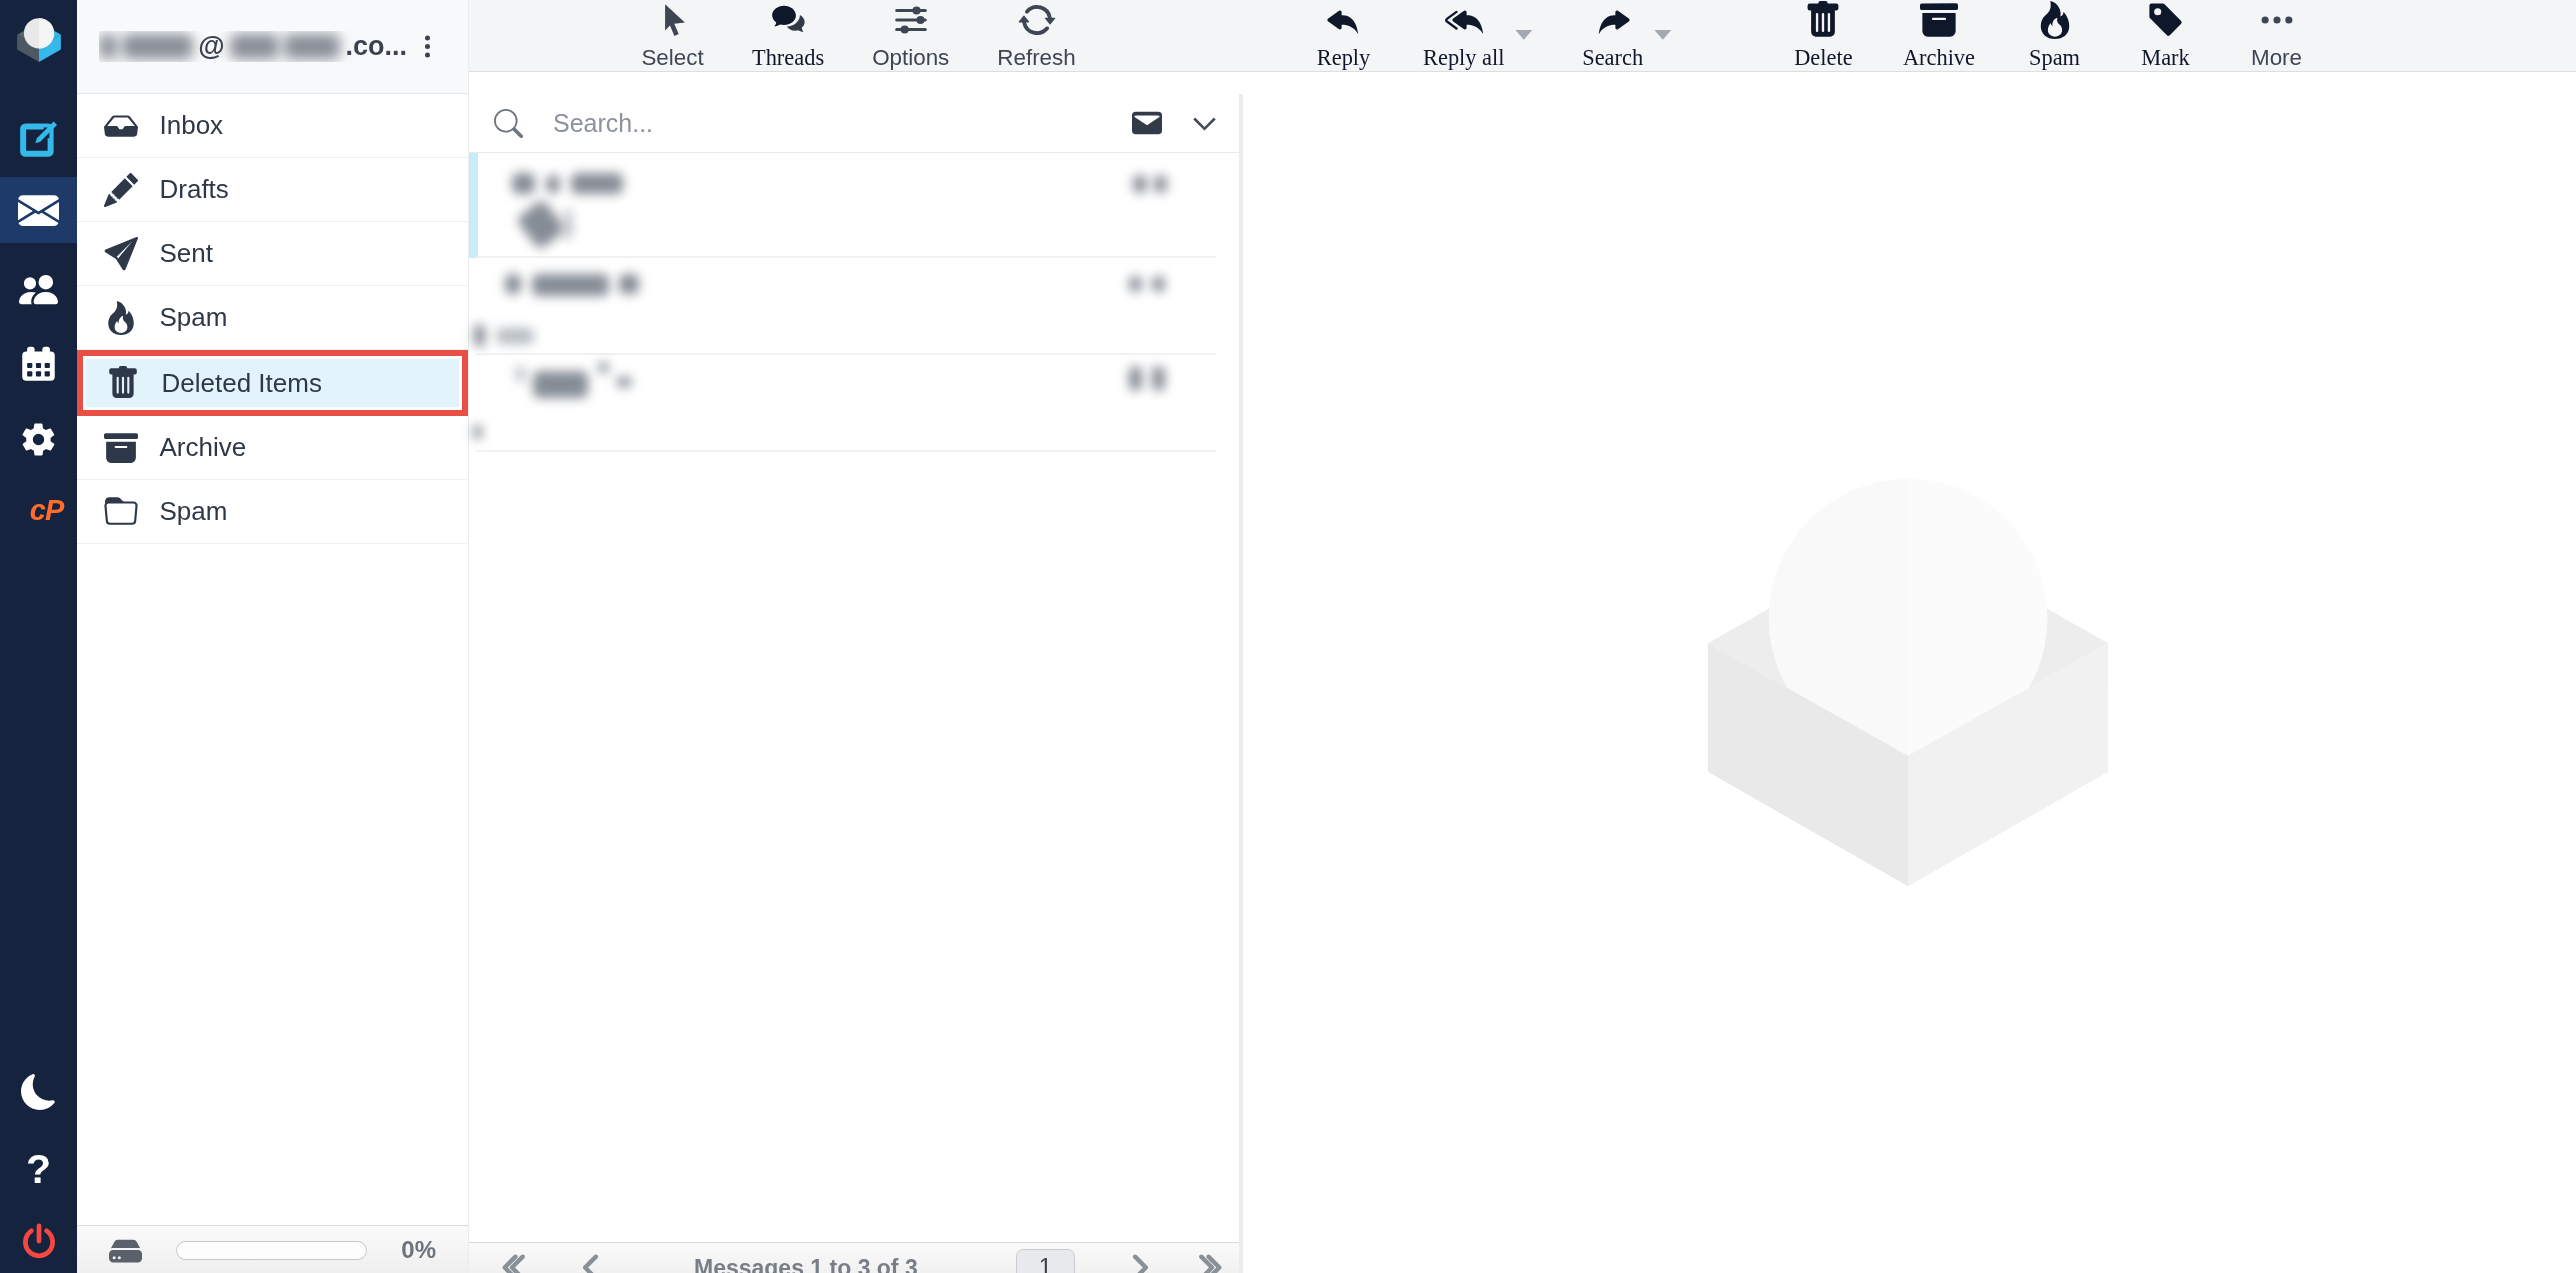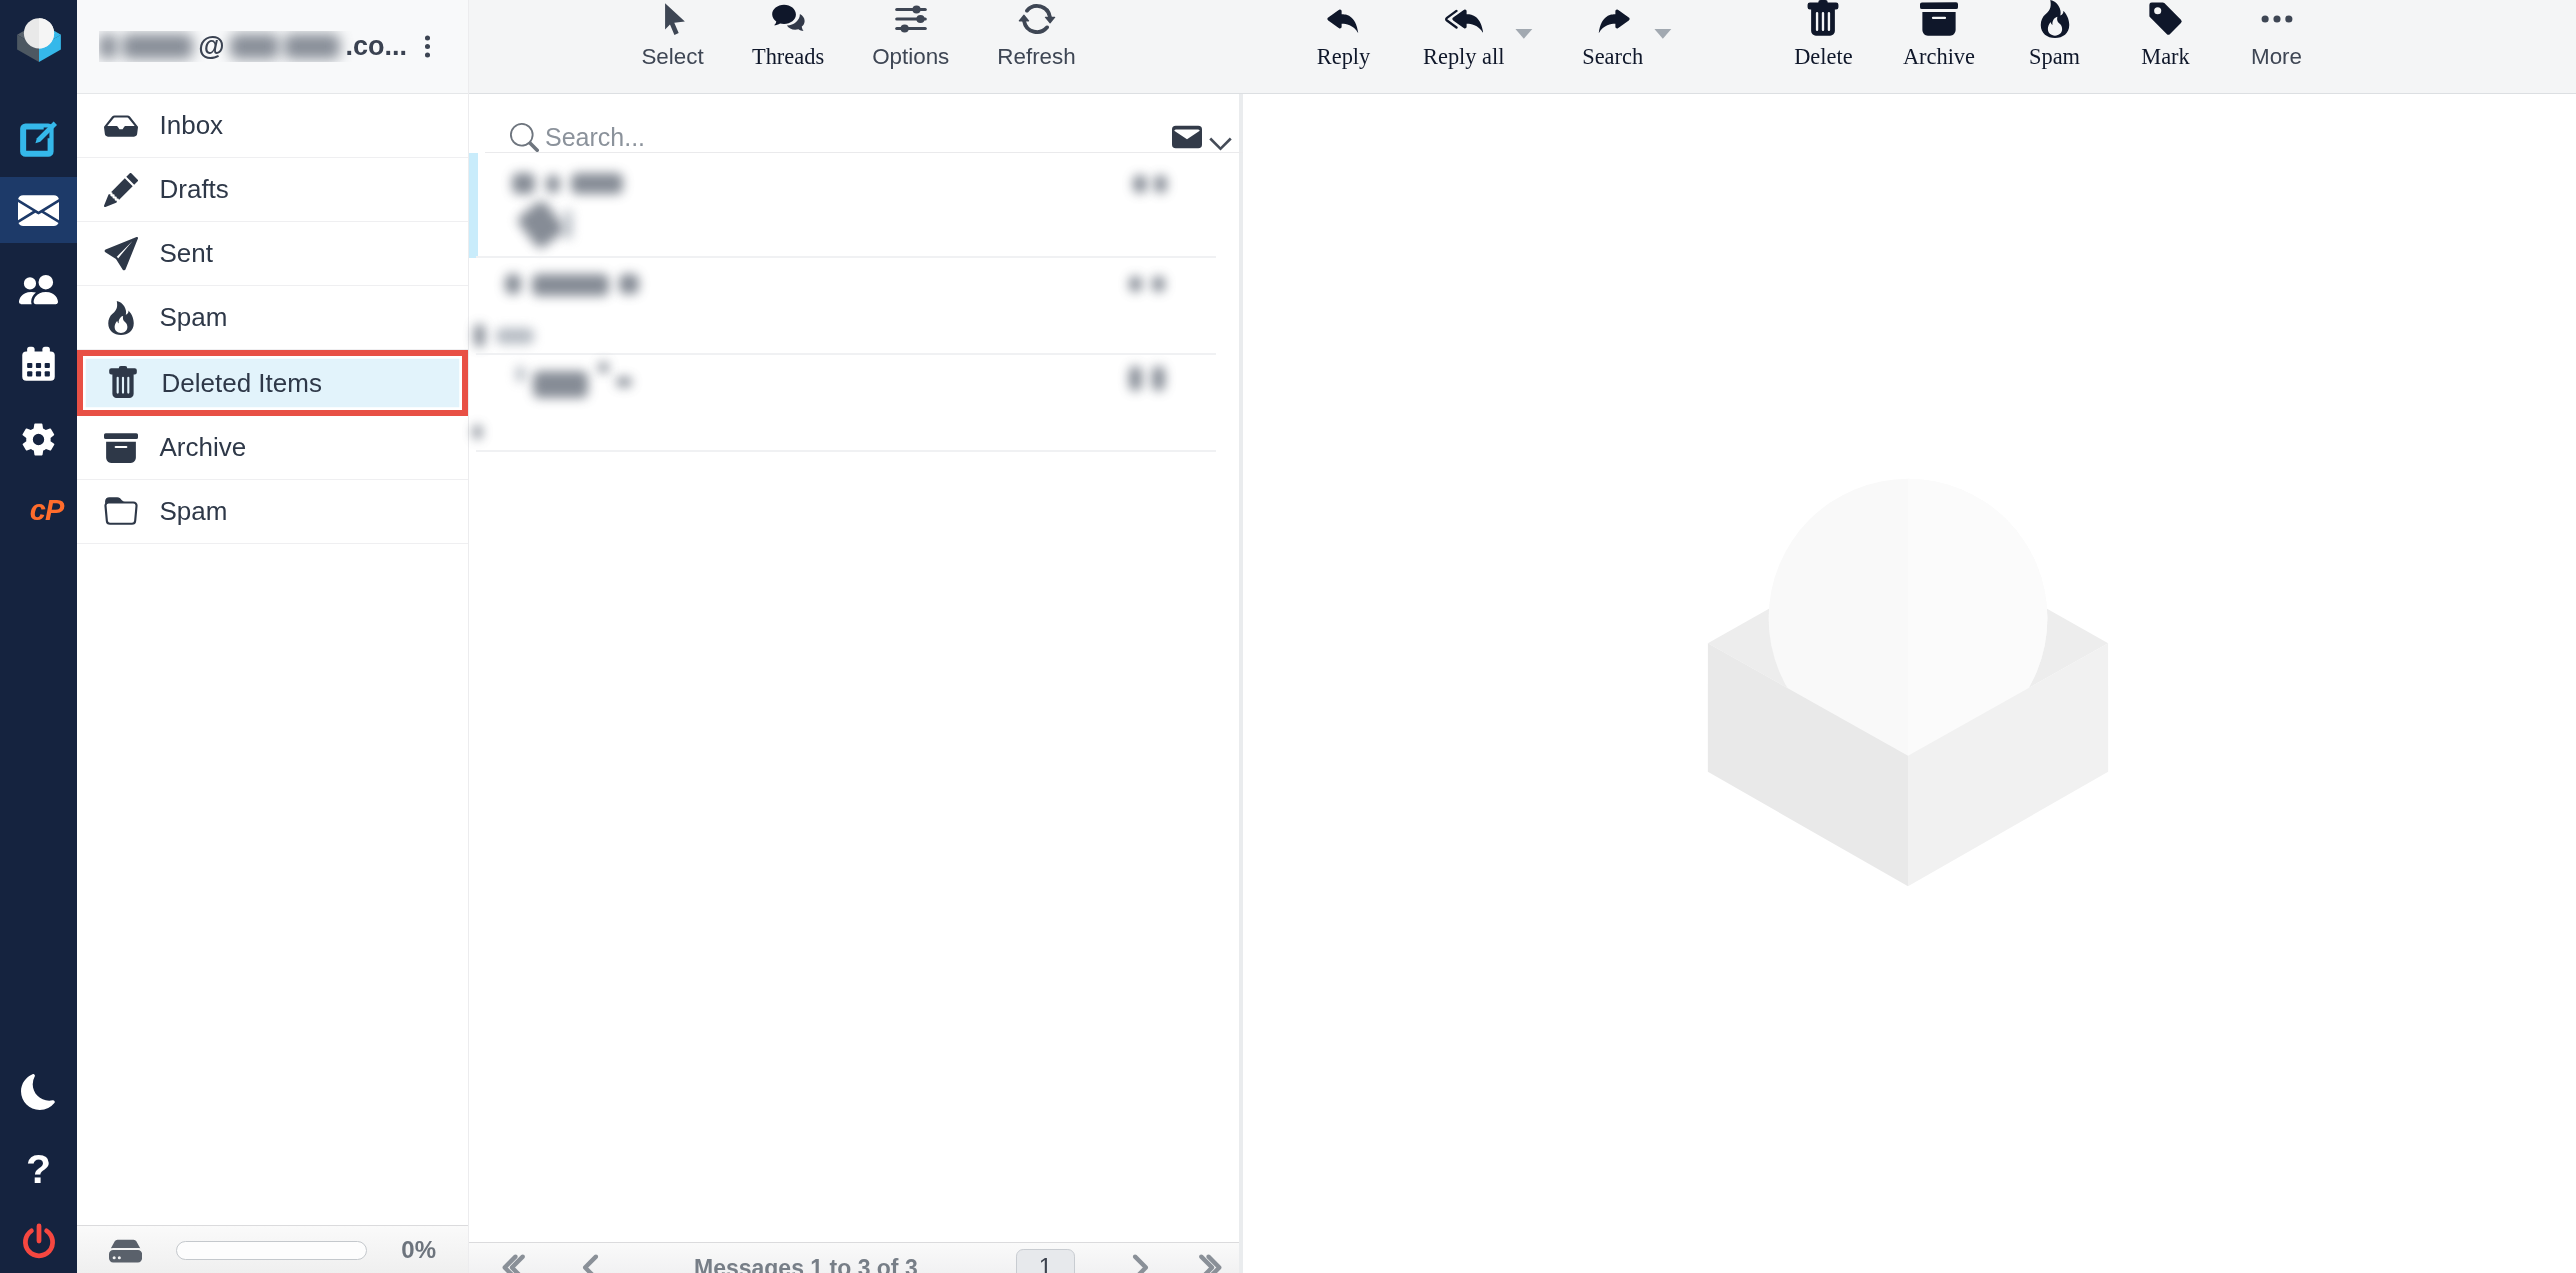--- a/index.html
+++ b/index.html
@@ -24,35 +24,35 @@
   .folder-row { height:64px; display:flex; align-items:center; padding-left:27px; gap:21.5px; font-size:26px; color:#2E3848; border-bottom:0.9px solid #EFEFF1; cursor:pointer; background:#fff; }
   .folder-row svg { width:34px; height:34px; color:#2E3848; flex:none; }
   .folder-active { background:#E2F3FB; border:6.3px solid #E85045; box-shadow:inset 0 0 0 2.7px #fff; height:66px; padding-left:23px; }
 
   #quota-bar { position:absolute; left:0; bottom:0; width:100%; height:49px; border-top:1.8px solid #DBDBDD; background:linear-gradient(#FAFAFA,#EFEFEF); display:flex; align-items:center; padding:0 32px; gap:34px; }
   #quota-bar svg { width:36px; height:36px; color:#5A616B; }
   #quota-progress { width:208px; height:19px; border:1.8px solid #C4C8CC; border-radius:10.7px; background:#FDFDFD; }
   #quota-label { margin-left:auto; font-size:24px; font-weight:bold; color:#6D747D; }
 
   
-  #topbar { position:absolute; left:469px; top:0; width:2107px; height:94px; background:#F4F5F6; border-bottom:1.8px solid #DCDFE2; display:flex; align-items:flex-start; }
+  #topbar { position:absolute; left:469px; top:0; width:2107px; height:72px; background:#F4F5F6; border-bottom:1.8px solid #DCDFE2; display:flex; align-items:flex-end; }
   .tgroup { display:flex; align-items:flex-end; gap:48px; }
   #topbar-left { margin-left:172px; }
   #topbar-right { margin-left:auto; margin-right:268px; }
   .tbtn { display:flex; flex-direction:column; align-items:center; gap:6.3px; font-size:22.4px; color:#3E4654; cursor:pointer; min-width:63px; }
   .tbtn svg { width:38px; height:38px; }
   .tbtn.disabled { color:#0f172a;font-family:Liberation Serif, serif; }
   .tbtn-wrap { display:flex; align-items:flex-end; gap:9px; }
   .caret { color:#A2A9B1; padding-bottom:30px; cursor:pointer; }
   .caret svg { width:19.7px; height:14.3px; }
   .sep-space { width:23px; }
 
   
   #list-col { position:absolute; left:469px; top:94px; width:775px; height:1180px; background:#fff; border-right:5.4px solid #EAECEE; }
-  #search-row { position:absolute; left:16px; top:0; width:100%; height:59px; border-bottom:1.8px solid #EAEAEC; display:flex; align-items:flex-end; padding:0 23px 0 25px; gap:6px; }
+  #search-row { position:absolute; left:0; top:0; width:100%; height:59px; border-bottom:1.8px solid #EAEAEC; display:flex; align-items:center; padding:0 23px 0 25px; gap:30px; }
   #search-row .mag { color:#6E757E; } #search-row .mag svg { width:29px; height:29px; }
   #search-input { flex:1; border:none; outline:none; font-size:25px; color:#333; font-family:inherit; background:transparent; }
   #search-input::placeholder { color:#8B929B; }
   #scope-btn { color:#333B49; cursor:pointer; } #scope-btn svg { width:32px; height:30px; }
   #search-caret { color:#454C58; cursor:pointer; } #search-caret svg { width:23px; height:18px; }
 
   #rows { position:absolute; left:0; top:59px; width:100%; }
   .msg-row { position:relative; width:100%; cursor:pointer; }
   .msg-sep { position:absolute; bottom:0; left:7.2px; right:23px; height:1.8px; background:#F0F1F3; }
   .stripe { position:absolute; left:0; top:0; width:9px; height:100%; background:#C9ECFB; }

